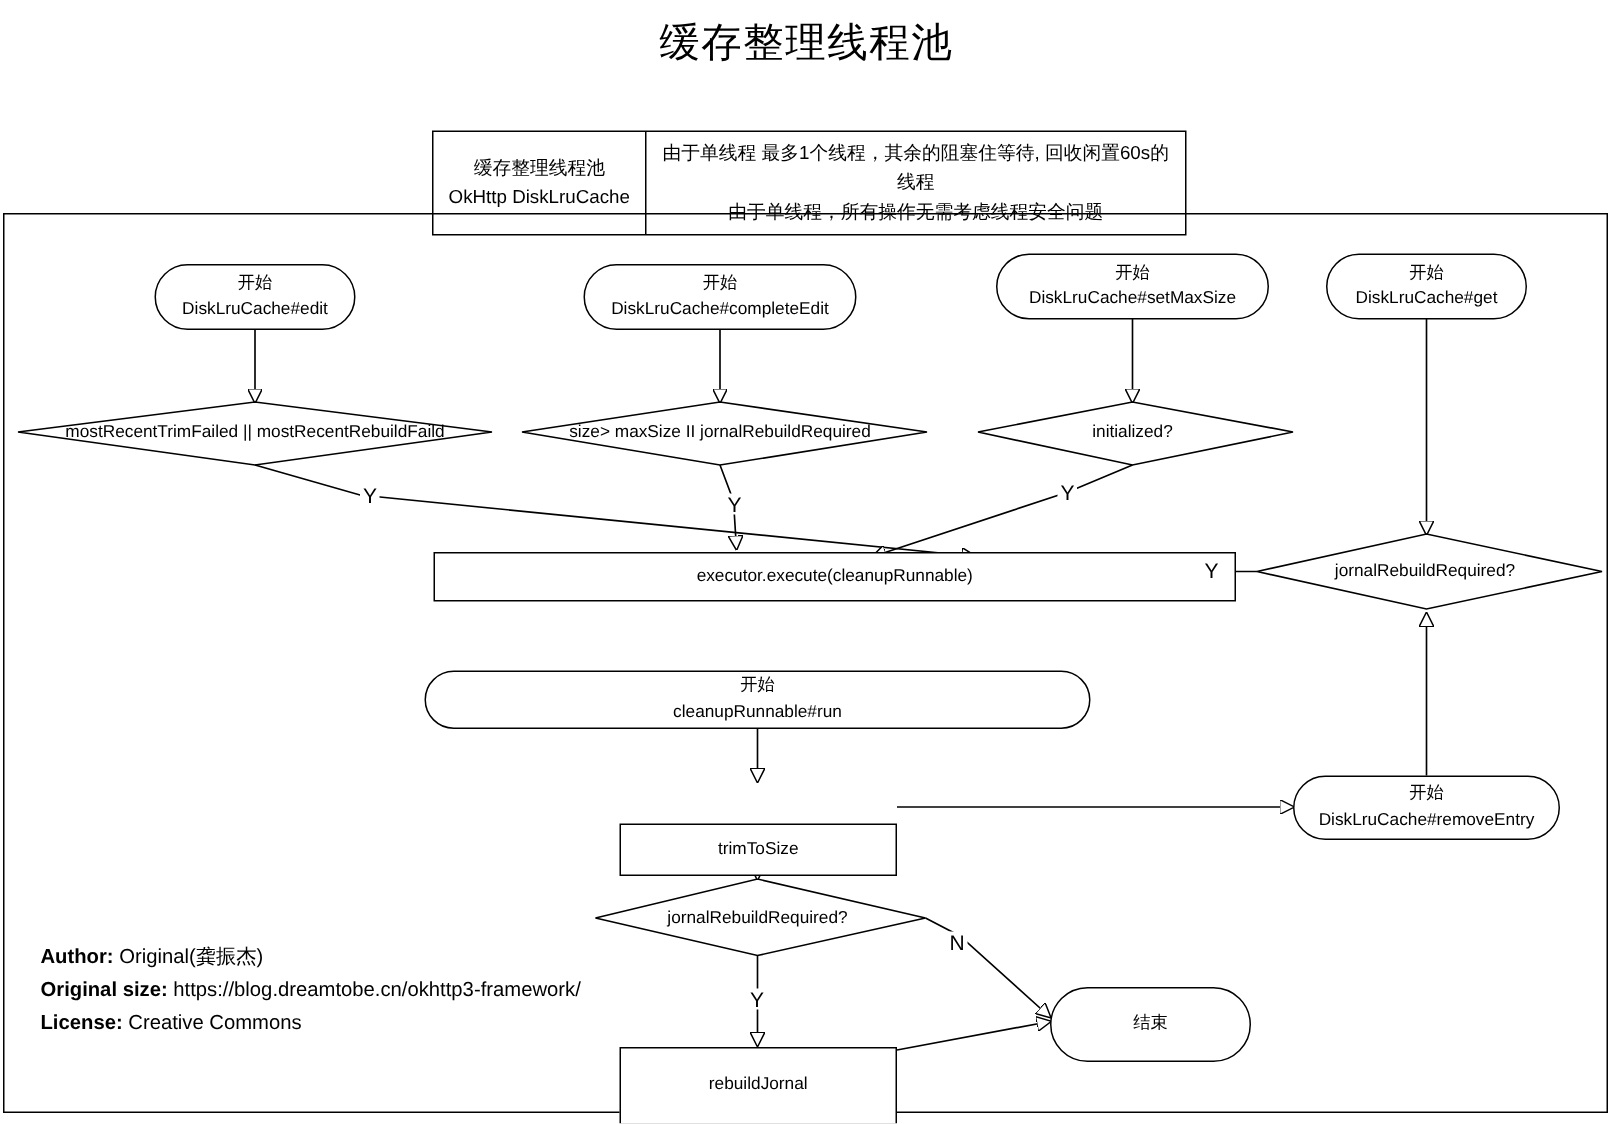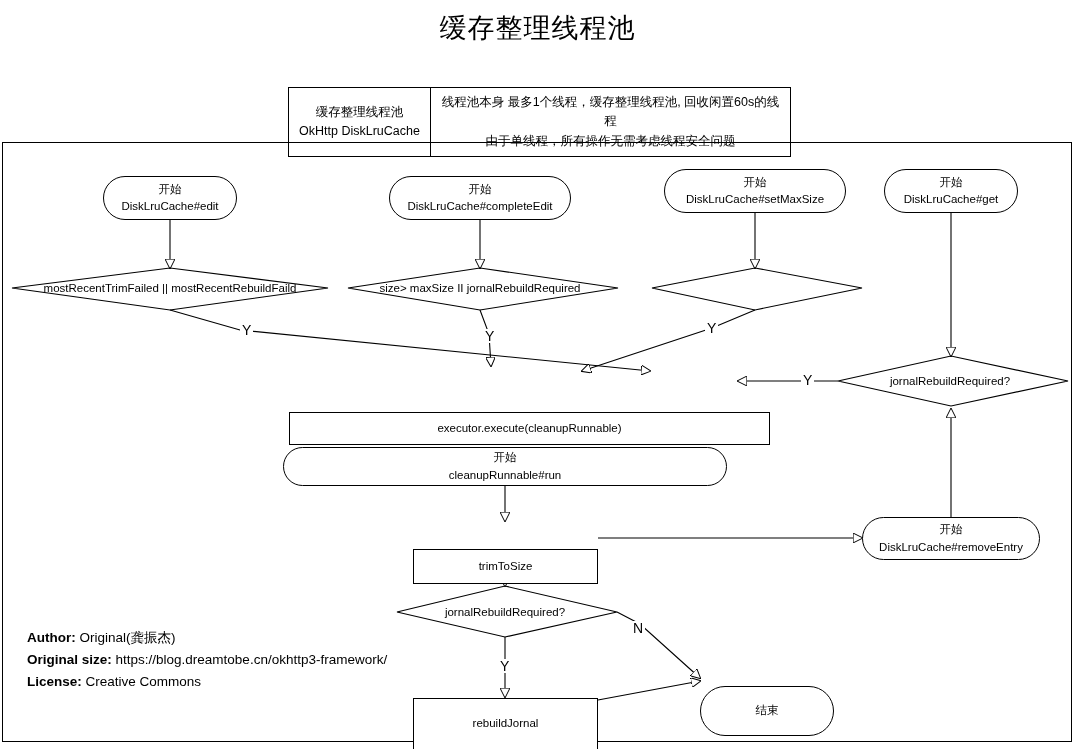--- a/index.html
+++ b/index.html
@@ -120,21 +120,21 @@
 <div id="page">
 
   <div class="title">缓存整理线程池</div>
 
   <div class="legend">
     <div class="legend-cell left">
       <span>缓存整理线程池</span>
       <span>OkHttp DiskLruCache</span>
     </div>
     <div class="legend-cell right">
-      <span>线程池本身 最多1个线程，缓存整理线程池, 回收闲置60s的线程</span>
+      <span>由于单线程 最多1个线程，其余的阻塞住等待, 回收闲置60s的线程</span>
       <span>由于单线程，所有操作无需考虑线程安全问题</span>
     </div>
   </div>
 
   <div class="frame"></div>
 
   <svg class="canvas" viewBox="0 0 1075 749">
     <defs>
       <marker id="arrow" viewBox="0 0 10 10" refX="9" refY="5" markerWidth="9" markerHeight="9" orient="auto-start-reverse">
         <path d="M 0 0 L 10 5 L 0 10 z" fill="#ffffff" stroke="#000000" stroke-width="1"></path>
@@ -199,24 +199,25 @@
     <span class="l2">DiskLruCache#setMaxSize</span>
   </div>
 
   <div class="node terminal" style="left:884px;top:169px;width:134px;height:44px;">
     <span class="l1">开始</span>
     <span class="l2">DiskLruCache#get</span>
   </div>
 
   <div class="diamond-label" style="left:20px;top:278px;width:300px;height:20px;">mostRecentTrimFailed || mostRecentRebuildFaild</div>
   <div class="diamond-label" style="left:355px;top:278px;width:250px;height:20px;">size&gt; maxSize II jornalRebuildRequired</div>
+  <div class="diamond-label" style="left:660px;top:278px;width:190px;height:20px;">initialized?</div>
   <div class="diamond-label" style="left:850px;top:371px;width:200px;height:20px;">jornalRebuildRequired?</div>
   <div class="diamond-label" style="left:405px;top:602px;width:200px;height:20px;">jornalRebuildRequired?</div>
 
-  <div class="node process" style="left:289px;top:368px;width:481px;height:33px;margin-top:44px;">
+  <div class="node process" style="left:289px;top:368px;width:535px;height:33px;">
     <span>executor.execute(cleanupRunnable)</span>
   </div>
 
   <div class="node terminal" style="left:283px;top:447px;width:444px;height:39px;">
     <span class="l1">开始</span>
     <span class="l2">cleanupRunnable#run</span>
   </div>
 
   <div class="node process" style="left:413px;top:521px;width:185px;height:35px;margin-top:28px;">
     <span>trimToSize</span>
@@ -224,21 +225,21 @@
 
   <div class="node terminal" style="left:862px;top:517px;width:178px;height:43px;">
     <span class="l1">开始</span>
     <span class="l2">DiskLruCache#removeEntry</span>
   </div>
 
   <div class="node process" style="left:413px;top:698px;width:185px;height:52px;">
     <span>rebuildJornal</span>
   </div>
 
-  <div class="node terminal" style="left:700px;top:658px;width:134px;height:50px;margin-top:28px;">
+  <div class="node terminal" style="left:700px;top:658px;width:134px;height:50px;">
     <span>结束</span>
   </div>
 
   <div class="edge-label" style="left:240px;top:323px;">Y</div>
   <div class="edge-label" style="left:483px;top:329px;">Y</div>
   <div class="edge-label" style="left:705px;top:321px;">Y</div>
   <div class="edge-label" style="left:801px;top:373px;">Y</div>
   <div class="edge-label" style="left:631px;top:621px;">N</div>
   <div class="edge-label" style="left:498px;top:659px;">Y</div>
 

